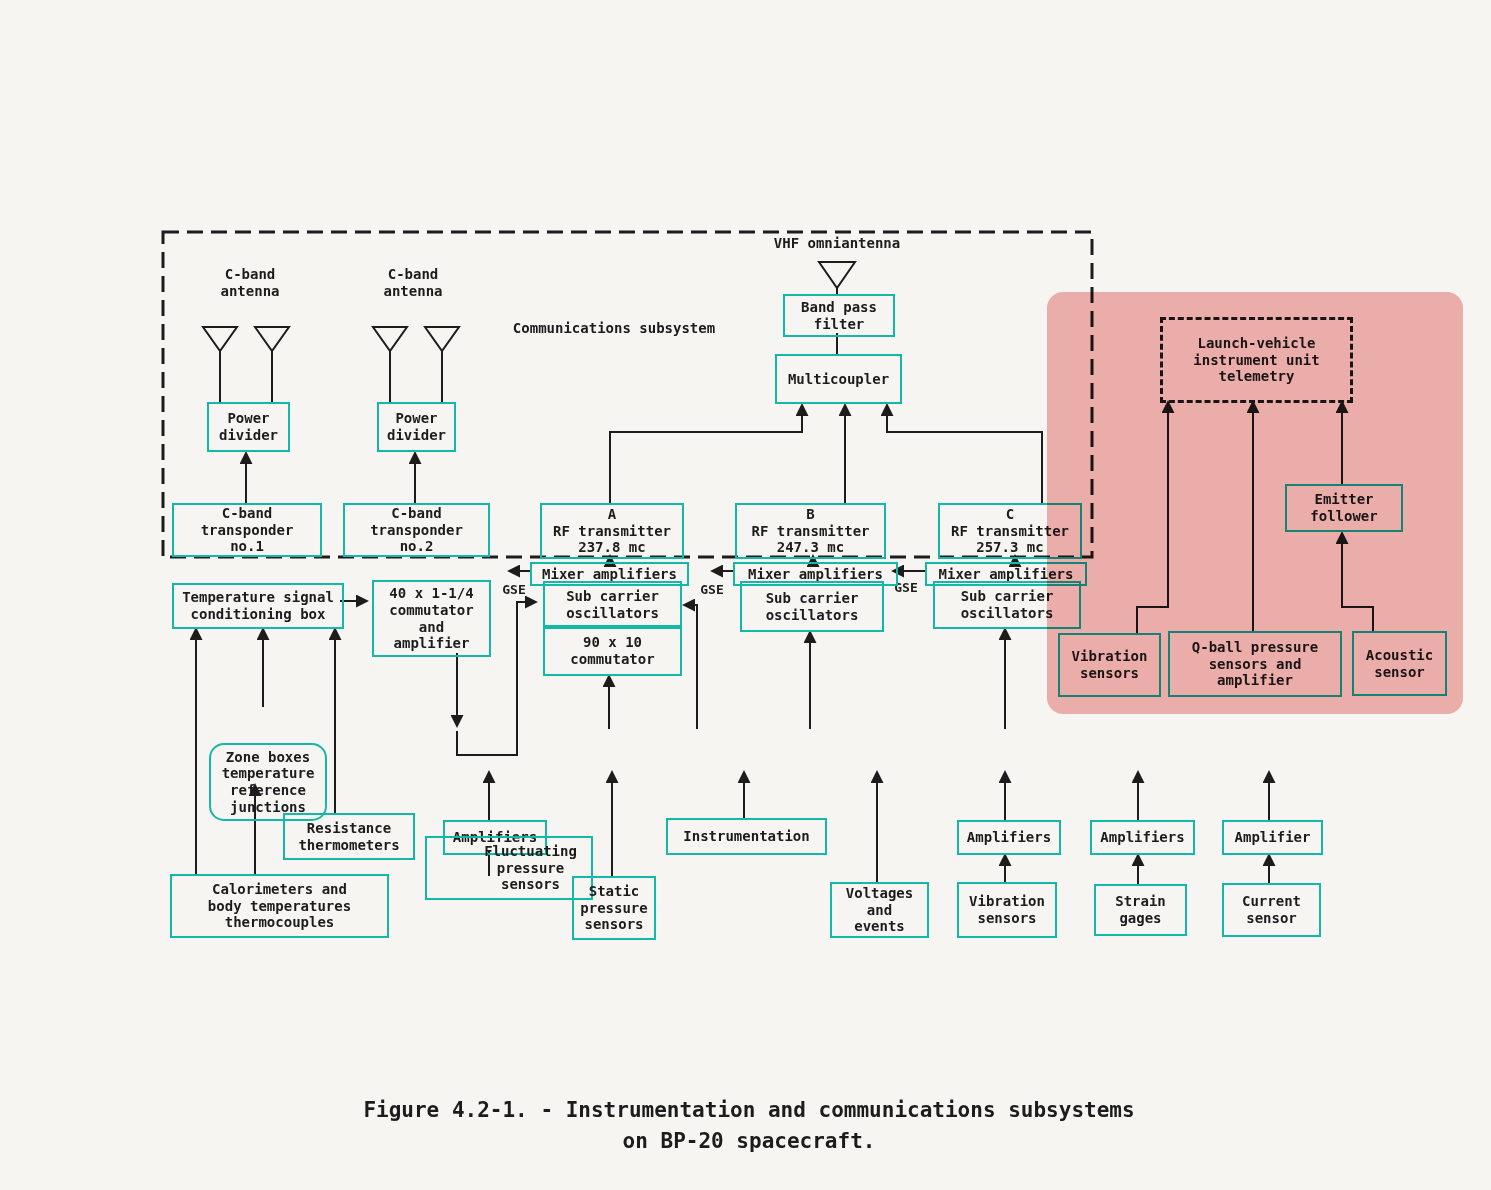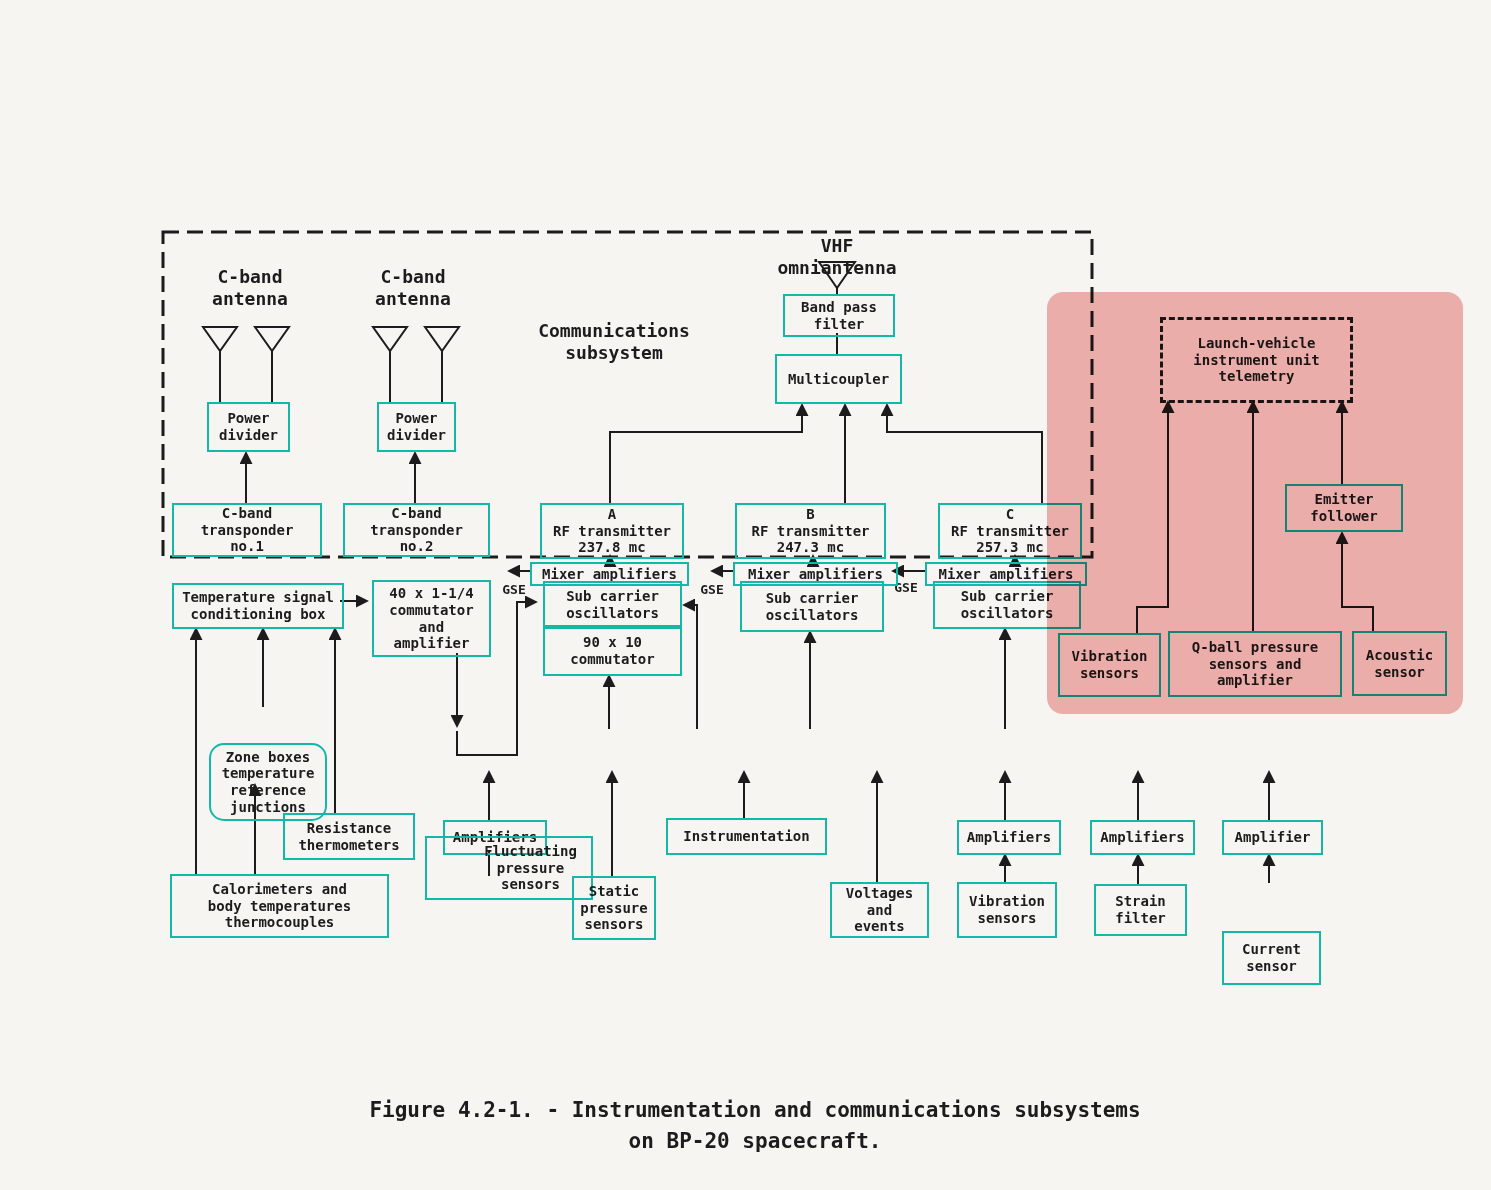--- a/index.html
+++ b/index.html
@@ -15,24 +15,24 @@
     position:absolute;z-index:2;
     border:2px solid #14b8a6;background:transparent;
     display:flex;align-items:center;justify-content:center;
     text-align:center;white-space:pre-line;
     font-size:14px;font-weight:bold;line-height:1.18;
   }
   .node.dashed{border:3px dashed #1c1c1c;}
   .lbl{
     position:absolute;z-index:2;background:transparent;
     text-align:center;white-space:pre-line;
-    font-size:18px;font-weight:bold;line-height:1.2;
+    font-size:14px;font-weight:bold;line-height:1.2;
   }
   .caption{
-    position:absolute;left:90px;width:1330px;z-index:2;
+    position:absolute;left:84px;width:1330px;z-index:2;
     text-align:center;font-size:21px;font-weight:bold;
   }
   #highlight{
     position:absolute;z-index:5;pointer-events:none;
     left:1047px;top:292px;width:416px;height:422px;
     border-radius:16px;mix-blend-mode:multiply;
   }
 </style>
 </head>
 <body>
@@ -179,22 +179,22 @@
 sensors</div>
 <div class="node" style="left:572px;top:876px;width:80px;height:60px;">Static
 pressure
 sensors</div>
 <div class="node" style="left:830px;top:882px;width:95px;height:52px;">Voltages
 and
 events</div>
 <div class="node" style="left:957px;top:882px;width:96px;height:52px;">Vibration
 sensors</div>
 <div class="node" style="left:1094px;top:884px;width:89px;height:48px;">Strain
-filter</div>
-<div class="node" style="left:1222px;top:883px;width:95px;height:50px;margin-top:48px;">Current
+gages</div>
+<div class="node" style="left:1222px;top:883px;width:95px;height:50px;">Current
 sensor</div>
 
 <div class="node dashed" style="left:1160px;top:317px;width:187px;height:80px;">Launch-vehicle
 instrument unit
 telemetry</div>
 <div class="node" style="left:1285px;top:484px;width:114px;height:44px;">Emitter
 follower</div>
 <div class="node" style="left:1058px;top:633px;width:99px;height:60px;">Vibration
 sensors</div>
 <div class="node" style="left:1168px;top:631px;width:170px;height:62px;">Q-ball pressure

